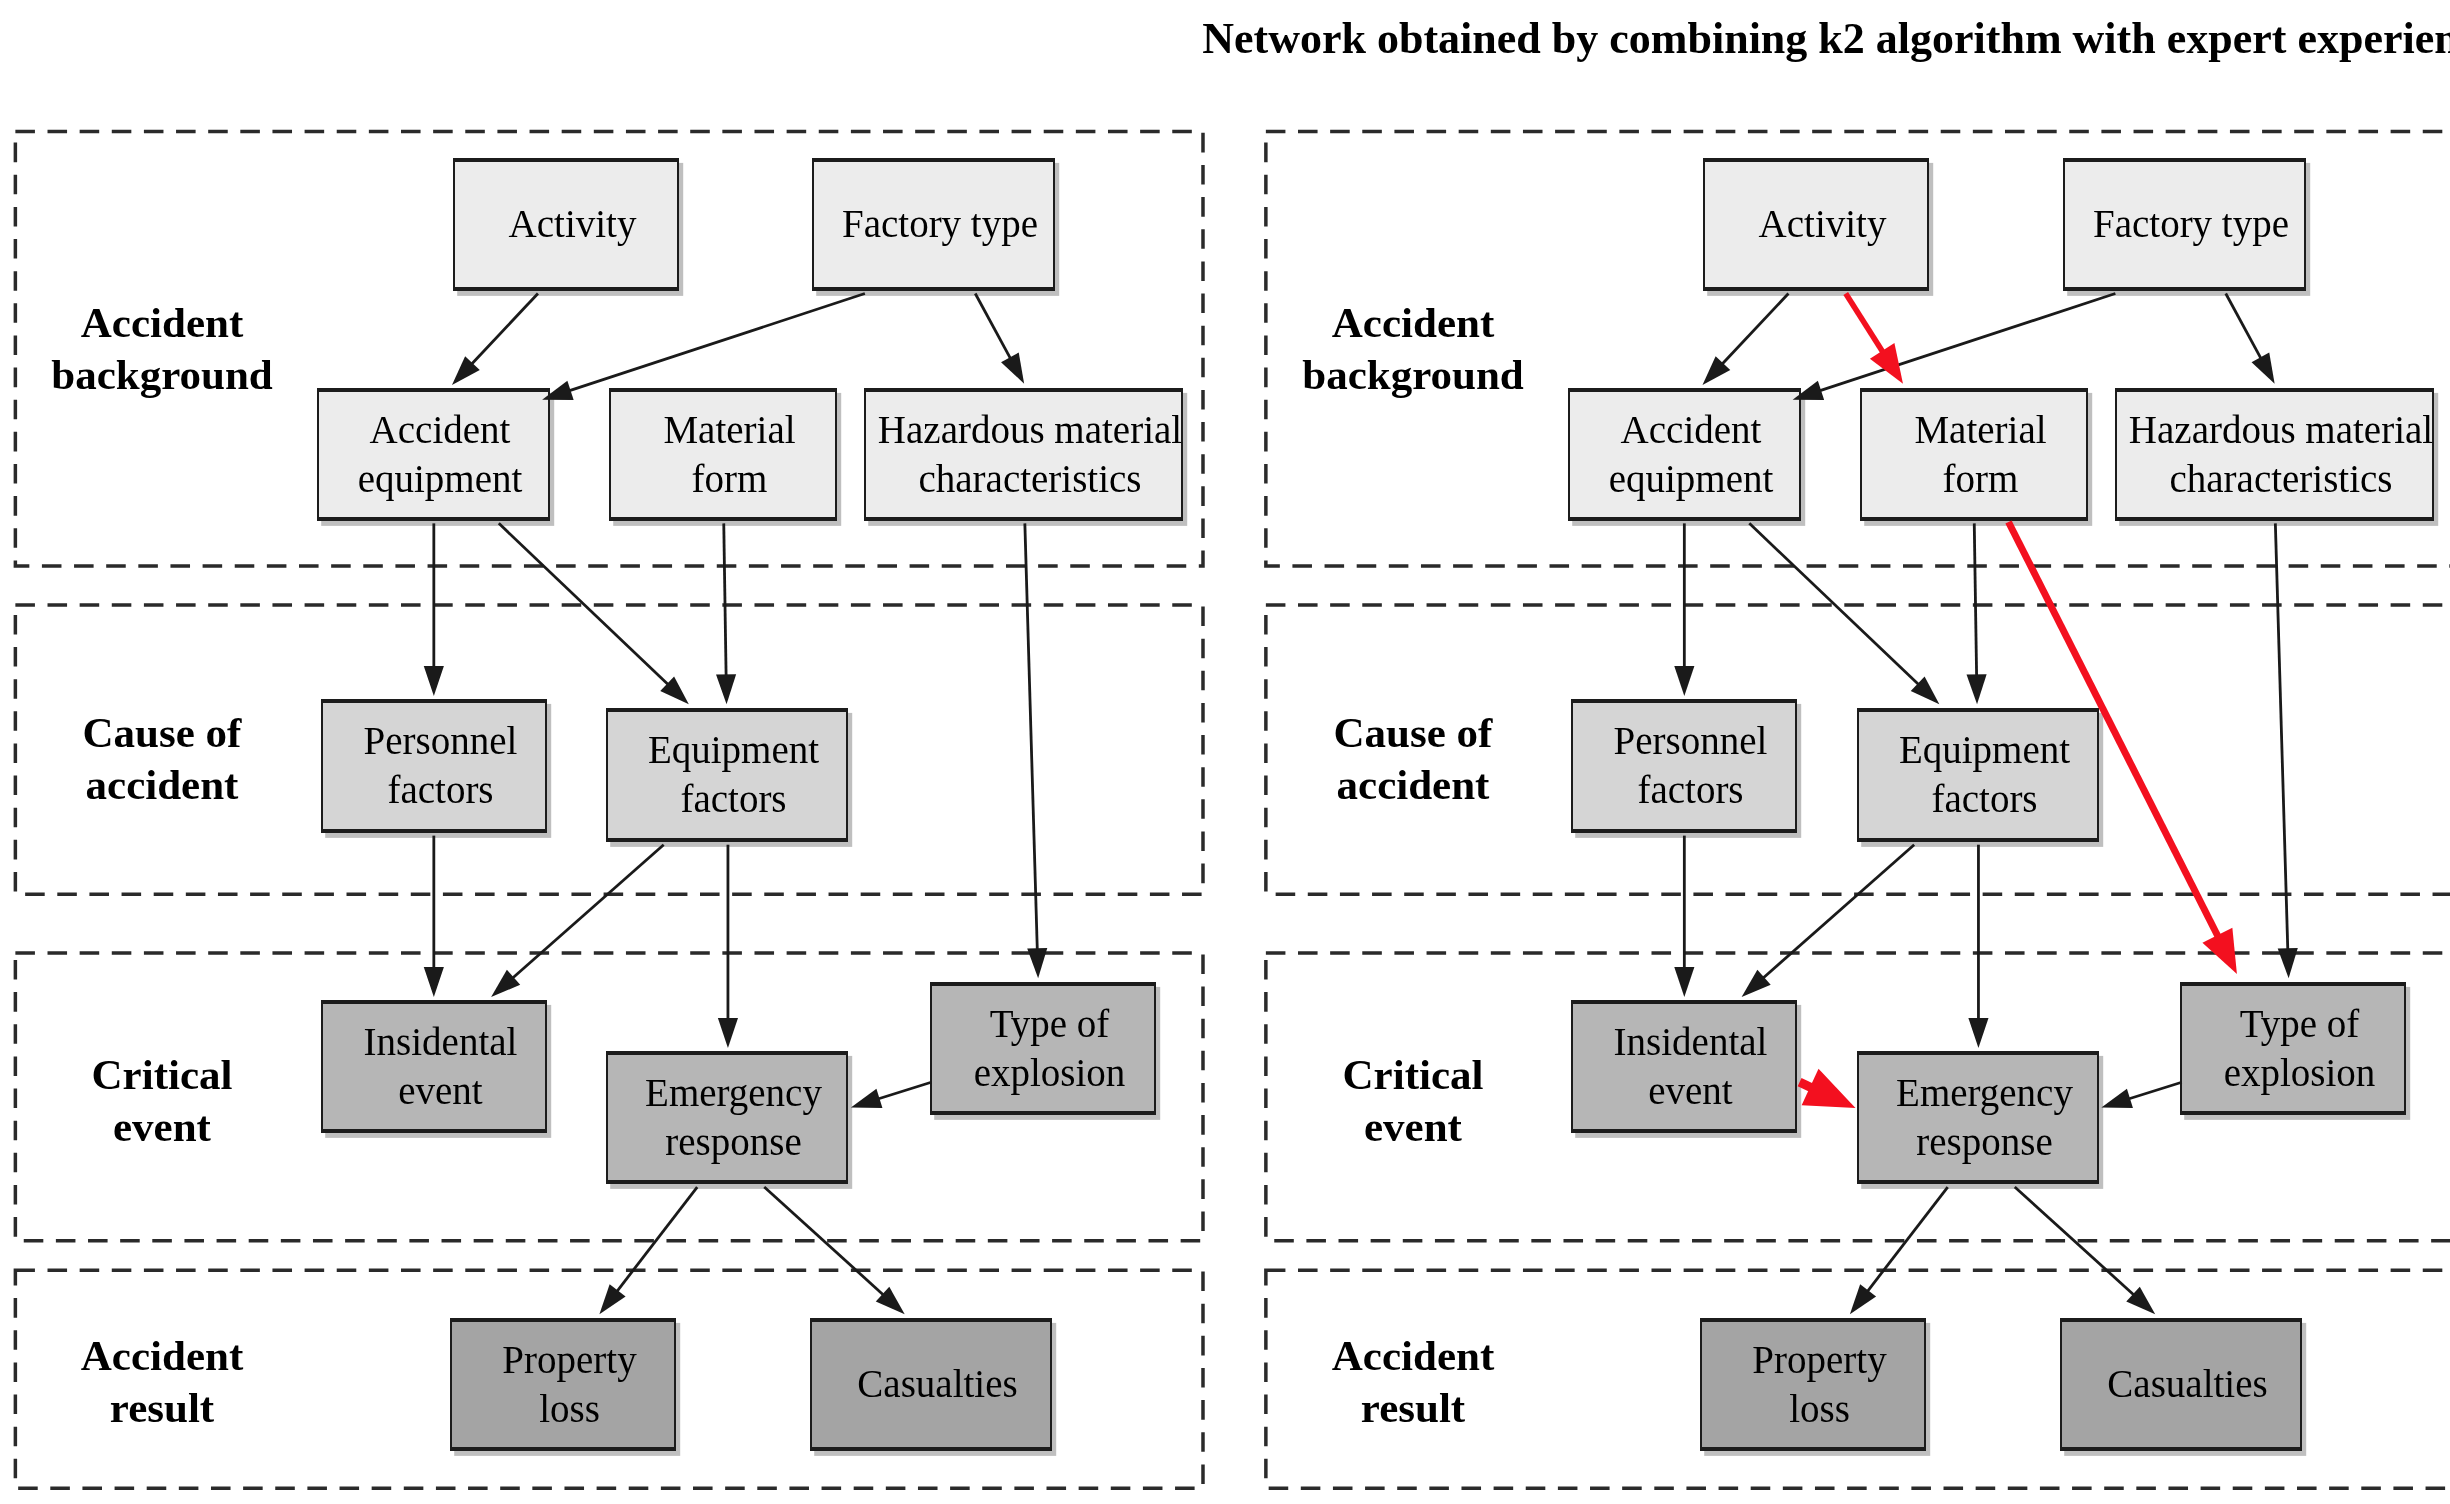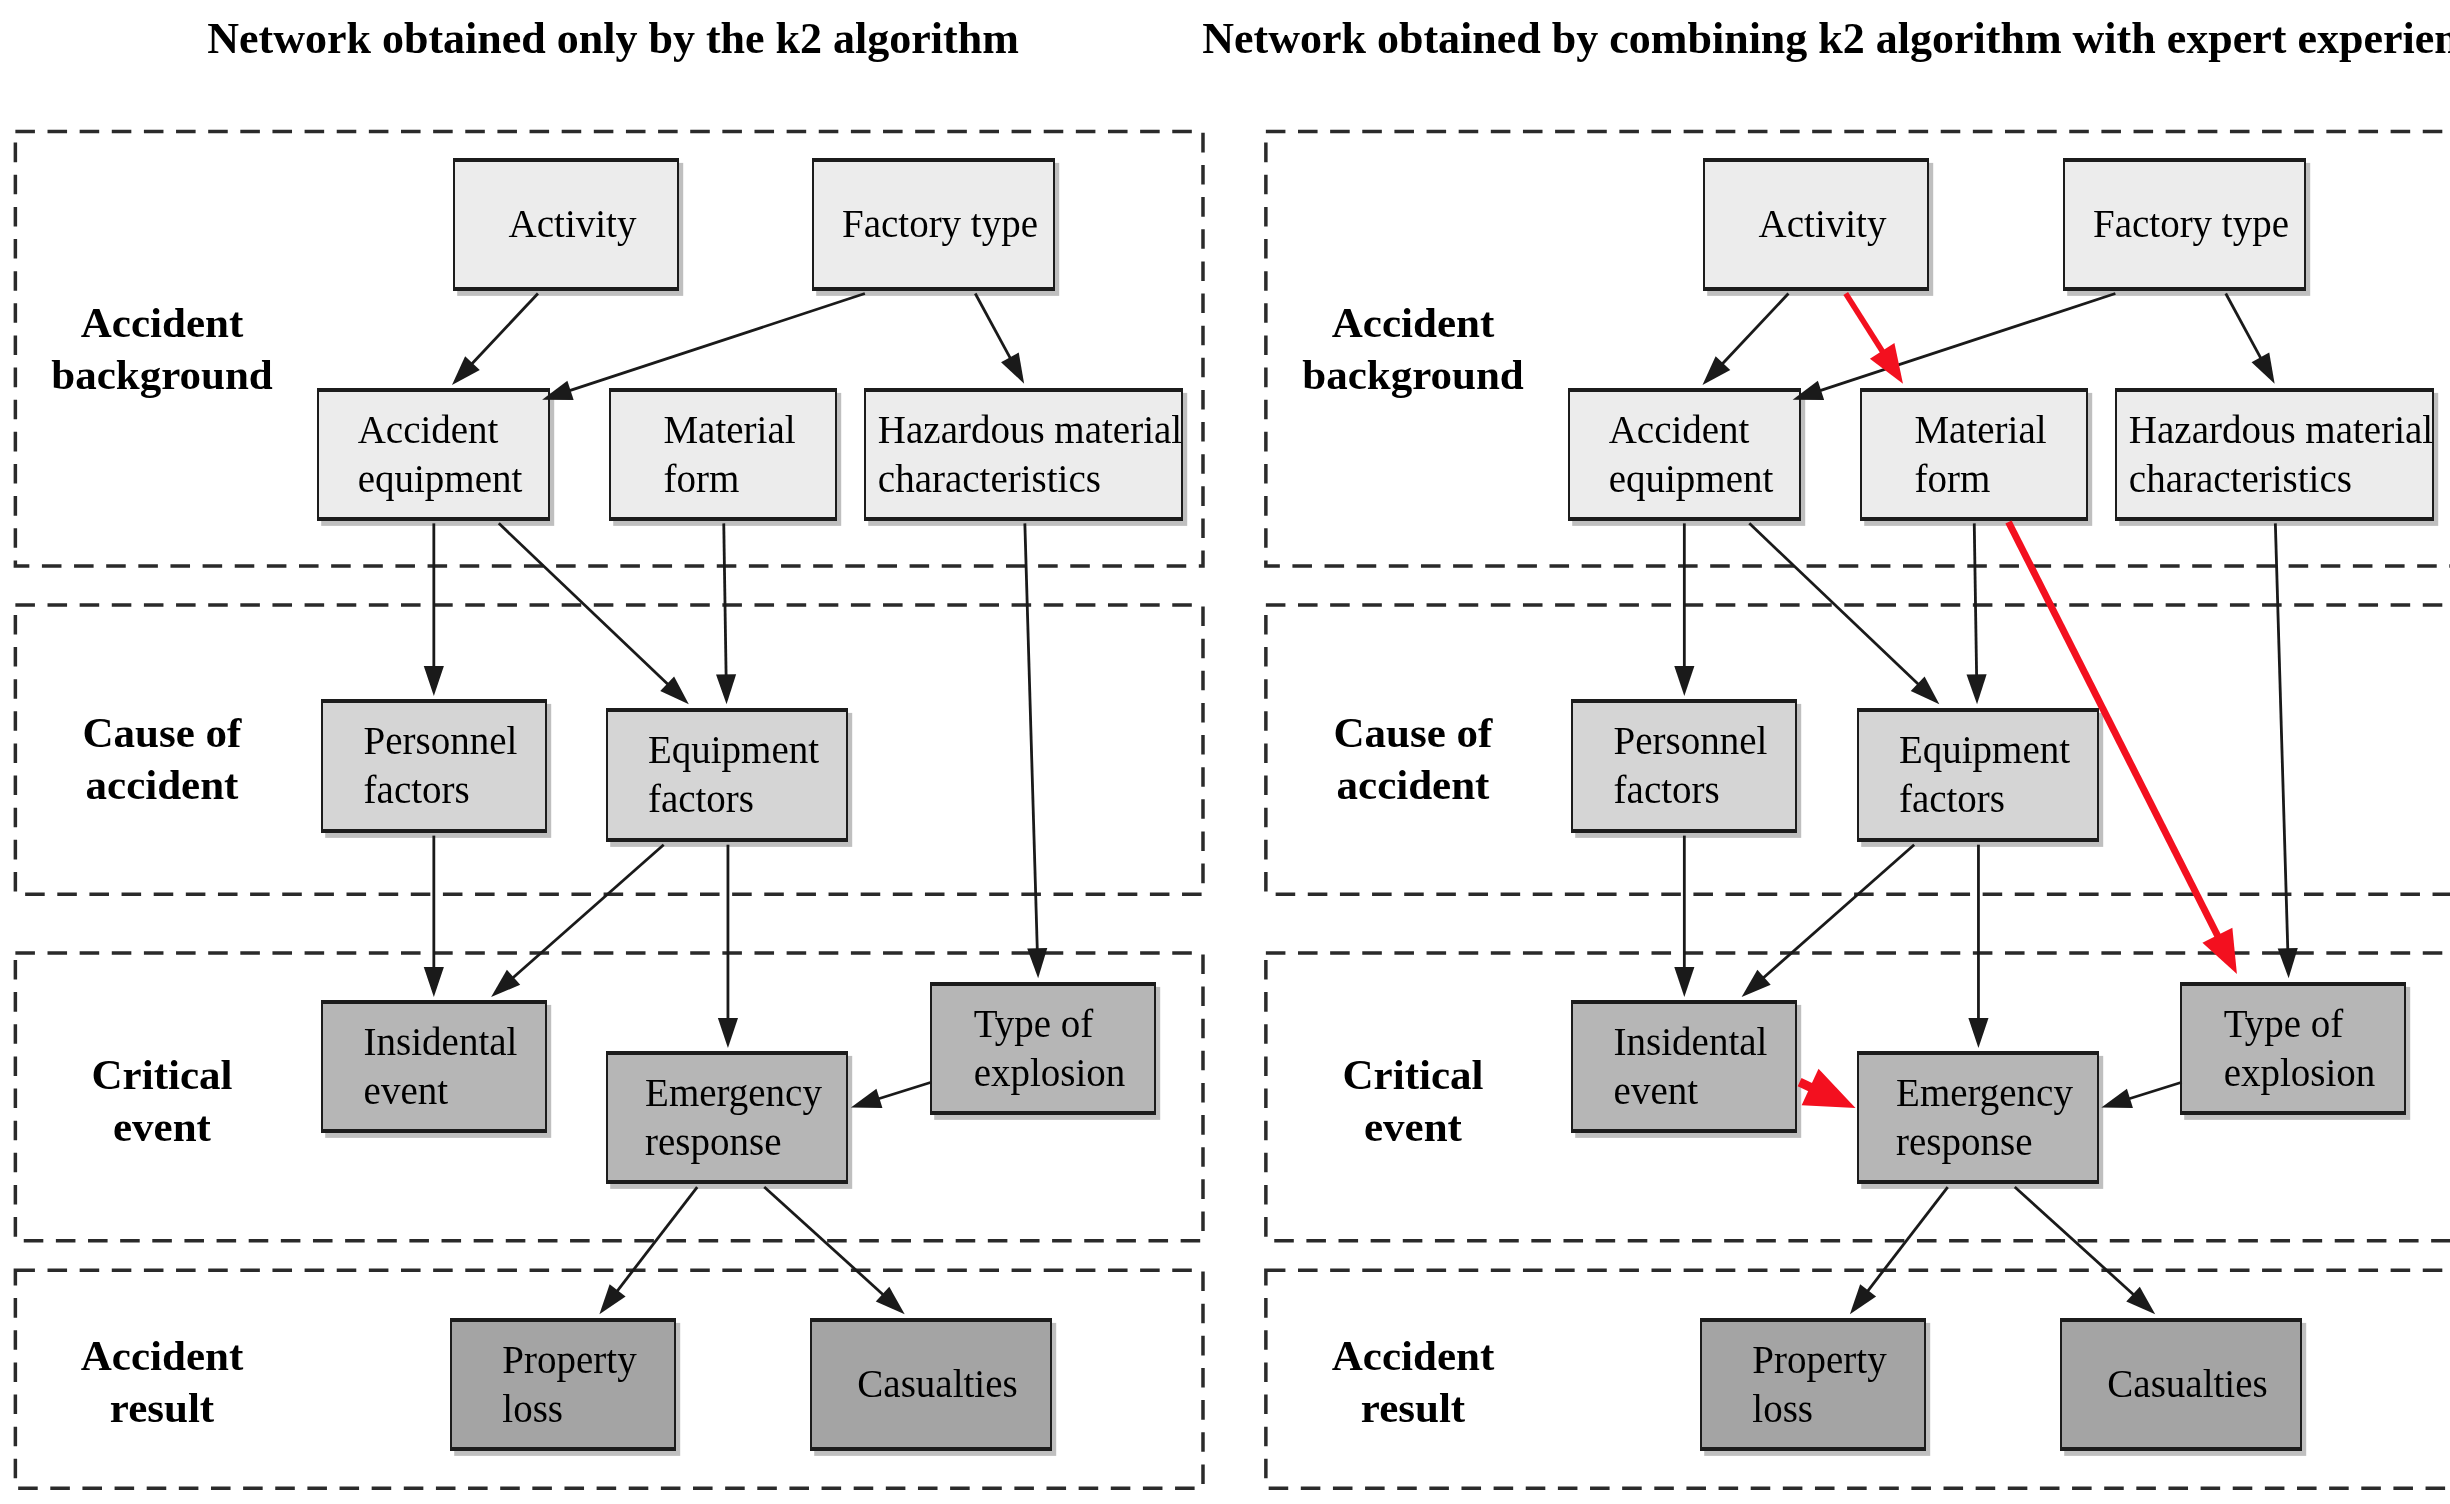--- a/index.html
+++ b/index.html
@@ -12,21 +12,21 @@
     font-weight:bold;font-size:44px;white-space:nowrap;z-index:3;
     letter-spacing:0px;
   }
   .section-label{
     position:absolute;transform:translate(-50%,-50%);
     font-weight:bold;font-size:43px;line-height:1.22;text-align:center;
     white-space:pre;z-index:3;
   }
   .node{
     position:absolute;display:flex;align-items:center;justify-content:center;
-    text-align:left;font-size:39px;line-height:1.25;white-space:pre;
+    text-align:center;font-size:39px;line-height:1.25;white-space:pre;
     border:2.8px solid #1c1c1c;border-top-width:4.9px;border-bottom-width:4.9px;
     box-shadow:4.2px 4.9px 0 rgba(0,0,0,0.25);
     z-index:1;box-sizing:border-box;padding-left:13px;
   }
   #edges-svg{position:absolute;left:0;top:0;z-index:2;pointer-events:none;}
 </style>
 </head>
 <body>
 
 <div class="canvas" style="width: 2450px; height: 1505px; background: rgb(255, 255, 255);">
@@ -149,21 +149,20 @@
       </g>
       <g>
         <line x1="2875" y1="747" x2="3176.7399783944606" y2="1344.0206911963792" stroke="#f3101f" stroke-width="10"></line>
         <polygon fill="#f3101f" points="3202,1394 3152.6138437351724,1349.4914887983653 3195.4532512811334,1327.840041707903"></polygon>
       </g>
       <g>
         <line x1="2576" y1="1549" x2="2596.459666124877" y2="1558.4625955827557" stroke="#f3101f" stroke-width="13"></line>
         <polygon fill="#f3101f" points="2656,1586 2578.9243116970206,1582.0835893190374 2603.103496063382,1529.8042717701487"></polygon>
       </g>
     </svg>
-<div class="panel-title" style="left: 613px; top: 12.6px;">Network obtained only by the k2 algorithm</div>
     <div class="panel-title" style="left: 1850px; top: 12.6px;">Network obtained by combining k2 algorithm with expert experience</div>
     <div class="section-label" style="left: 162px; top: 349px;">Accident
 background</div>
     <div class="section-label" style="left: 162px; top: 759px;">Cause of
 accident</div>
     <div class="section-label" style="left: 162px; top: 1101px;">Critical
 event</div>
     <div class="section-label" style="left: 162px; top: 1382px;">Accident
 result</div>
     <div class="node" style="left: 453px; top: 158px; width: 226px; height: 133px; background: rgb(236, 236, 236);">Activity</div>

